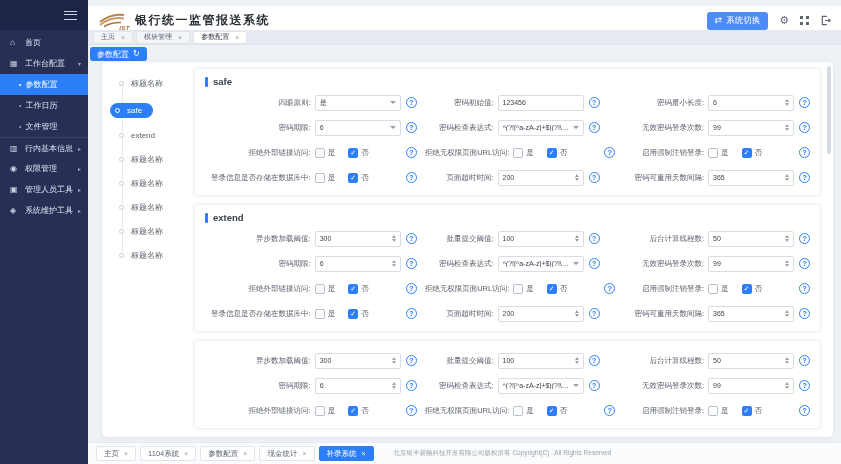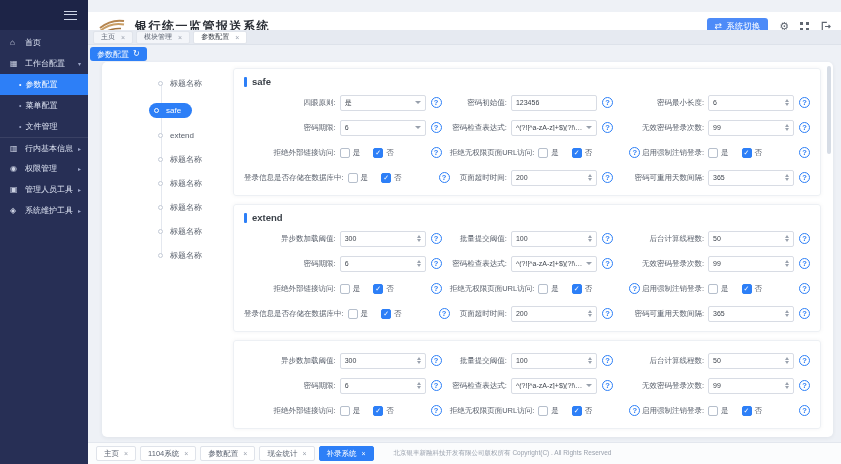--- a/index.html
+++ b/index.html
@@ -15,21 +15,21 @@
   .sb-item { height:21px; display:flex; align-items:center; color:#dde3f2; font-size:8px; padding:0 7px 0 10px; cursor:pointer; }
   .sb-item .ic { width:11px; margin-right:4px; font-size:8px; opacity:.9; flex:none; }
   .sb-item .bullet { font-size:7px; color:#9aa4c6; margin:0 4px 0 9px; flex:none; }
   .sb-item .lbl { flex:1; white-space:nowrap; overflow:hidden; }
   .sb-item .arrow { font-size:6px; color:#9aa4c6; margin-left:2px; }
   .sb-item.active { background:#2d7ff7; color:#fff; }
   .sb-item.active .bullet { color:#fff; }
   .sb-item.divider { border-top:1px solid rgba(255,255,255,.09); }
 
   
-  .header { position:absolute; left:88px; top:12px; right:0; height:30px; background:#fff; border-bottom:1px solid #dfe3ea;
+  .header { position:absolute; left:88px; top:6px; right:0; height:30px; background:#fff; border-bottom:1px solid #dfe3ea;
             display:flex; align-items:center; padding:0 10px; z-index:5; }
   .logo { position:relative; width:30px; height:18px; margin-right:7px; flex:none; }
   .logo .ist { position:absolute; right:-2px; bottom:-1px; font-size:6px; font-weight:bold; font-style:italic; color:#a5713d; letter-spacing:.5px; }
   .app-title { font-size:12px; font-weight:bold; color:#2b2f36; letter-spacing:1.5px; white-space:nowrap; }
   .header-right { margin-left:auto; display:flex; align-items:center; gap:11px; }
   .switch-btn { background:#4d8bf8; color:#fff; font-size:8.5px; height:18px; padding:0 8px; border-radius:3px;
                 display:flex; align-items:center; gap:4px; cursor:pointer; border:none; }
   .switch-btn .sw-ic { font-size:9px; line-height:1; }
   .gear { color:#5f6670; font-size:11px; line-height:1; cursor:pointer; }
   .grid-ic { width:9px; height:9px; position:relative; cursor:pointer; }
@@ -47,21 +47,21 @@
   .ttab .x { font-size:7px; color:#9aa1ad; }
 
   
   .pill { position:absolute; left:90px; top:47px; height:14px; background:#2d7ff7; color:#fff; font-size:8px;
           border-radius:3px; display:flex; align-items:center; padding:0 7px; gap:4px; z-index:4; cursor:pointer; }
   .pill .rot { font-size:8px; line-height:1; }
 
   
   .main { position:absolute; left:88px; top:45px; right:0; bottom:22px; background:#eef1f6; overflow:hidden; }
   .panel { position:absolute; left:14px; top:17px; right:8px; bottom:5px; background:#fff; border-radius:5px;
-           box-shadow:0 1px 4px rgba(30,40,60,.07); overflow:hidden; display:flex;padding-left:39px; }
+           box-shadow:0 1px 4px rgba(30,40,60,.07); overflow:hidden; display:flex; }
 
   
   .nav-col { width:88px; flex:none; position:relative; }
   .tl-line { position:absolute; left:20px; top:22px; height:172px; width:1px; background:#e4e8ef; }
   .tl-item { position:absolute; left:10px; display:flex; align-items:center; height:15px; font-size:8px; color:#565d69; cursor:pointer; }
   .tl-dot { width:5px; height:5px; border:1px solid #c3cad6; background:#fff; border-radius:50%; margin:0 7px 0 7px; flex:none; }
   .tl-item.active { background:#2d7ff7; color:#fff; border-radius:8px; padding-right:11px; left:8px; }
   .tl-item.active .tl-dot { border:1.6px solid #fff; background:transparent; margin-left:5px; }
 
   
@@ -114,21 +114,21 @@
         <span class="ic">▦</span>
         <span class="lbl">工作台配置</span>
         <span class="arrow">▾</span>
       </div>
       <div class="sb-item sub active">
         <span class="bullet">•</span>
         <span class="lbl">参数配置</span>
       </div>
       <div class="sb-item sub">
         <span class="bullet">•</span>
-        <span class="lbl">菜单配置</span>
+        <span class="lbl">工作日历</span>
       </div>
       <div class="sb-item sub">
         <span class="bullet">•</span>
         <span class="lbl">文件管理</span>
       </div>
       <div class="sb-item divider">
         <span class="ic">▥</span>
         <span class="lbl">行内基本信息</span>
         <span class="arrow">▸</span>
       </div>

